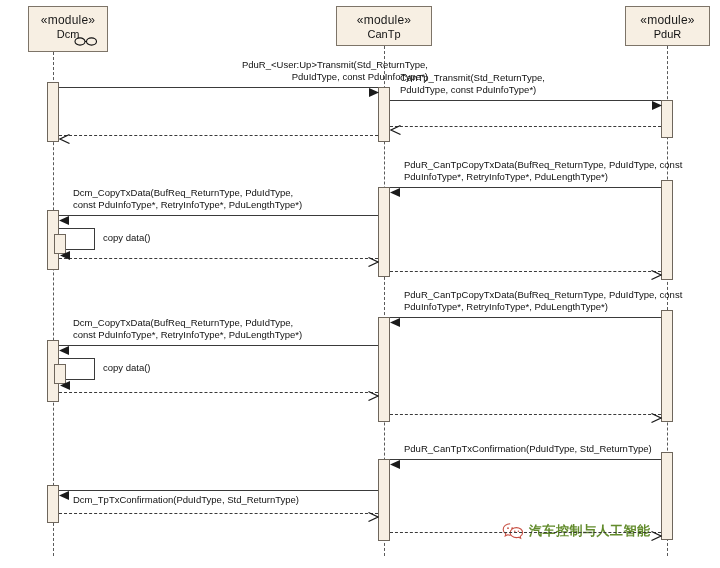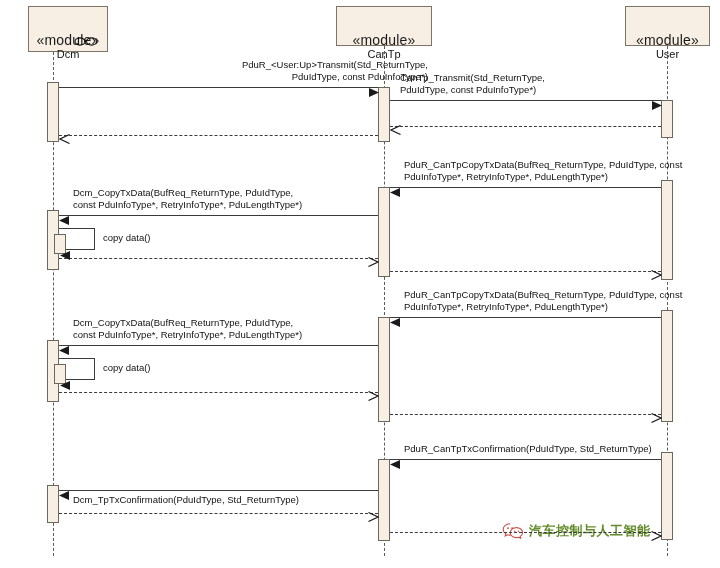--- a/index.html
+++ b/index.html
@@ -13,21 +13,21 @@
   
   .module-box{
     position:absolute;
     background:#f7efe3;
     border:1px solid #7d7468;
     box-sizing:border-box;
     text-align:center;
     padding-top:7px;
   }
   .module-stereo{
-    font-size:14px;letter-spacing:.2px;line-height:12px;color:#1a1a1a;margin-top:20px;
+    font-size:12px;letter-spacing:.2px;line-height:12px;color:#1a1a1a;
   }
   .module-name{
     font-size:11px;line-height:15px;margin-top:1px;color:#111;
   }
   .comp-icon{position:absolute;right:9px;bottom:7px;}
 
   
   .lifeline{
     position:absolute;width:0;
     border-left:1px dashed #5a5a5a;
@@ -80,21 +80,21 @@
         </svg></div>
     </div>
     <div class="lifeline" style="left: 53px; top: 52px; height: 504px;"></div>
     <div class="module-box" style="left: 336px; top: 6px; width: 96px; height: 40px;">
       <div class="module-stereo">«module»</div>
       <div class="module-name">CanTp</div>
     </div>
     <div class="lifeline" style="left: 384px; top: 46px; height: 510px;"></div>
     <div class="module-box" style="left: 625px; top: 6px; width: 85px; height: 40px;">
       <div class="module-stereo">«module»</div>
-      <div class="module-name">User</div>
+      <div class="module-name">PduR</div>
     </div>
     <div class="lifeline" style="left: 667px; top: 46px; height: 510px;"></div>
     <div class="activation" style="left: 47px; top: 82px; width: 12px; height: 60px; z-index: 4;"></div>
     <div class="activation" style="left: 378px; top: 87px; width: 12px; height: 55px; z-index: 4;"></div>
     <div class="activation" style="left: 661px; top: 100px; width: 12px; height: 38px; z-index: 4;"></div>
     <div class="activation" style="left: 661px; top: 180px; width: 12px; height: 100px; z-index: 4;"></div>
     <div class="activation" style="left: 378px; top: 187px; width: 12px; height: 90px; z-index: 4;"></div>
     <div class="activation" style="left: 47px; top: 210px; width: 12px; height: 60px; z-index: 4;"></div>
     <div class="activation nested" style="left: 54px; top: 234px; width: 12px; height: 20px; z-index: 6;"></div>
     <div class="activation" style="left: 661px; top: 310px; width: 12px; height: 112px; z-index: 4;"></div>

